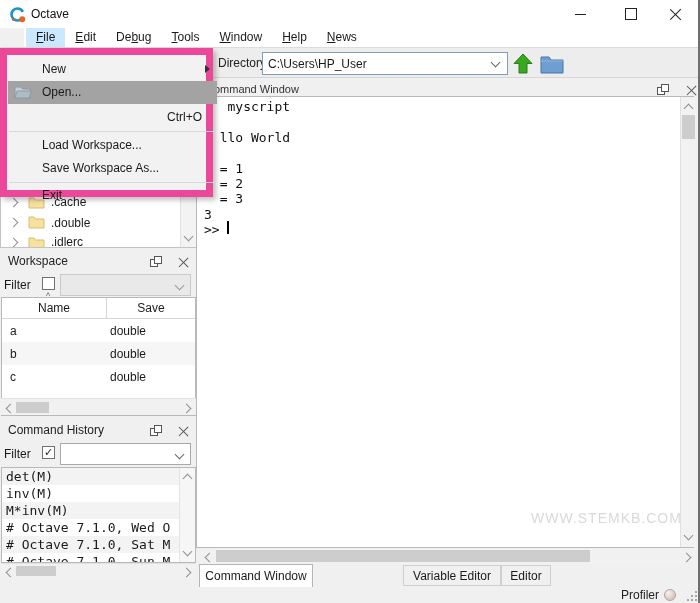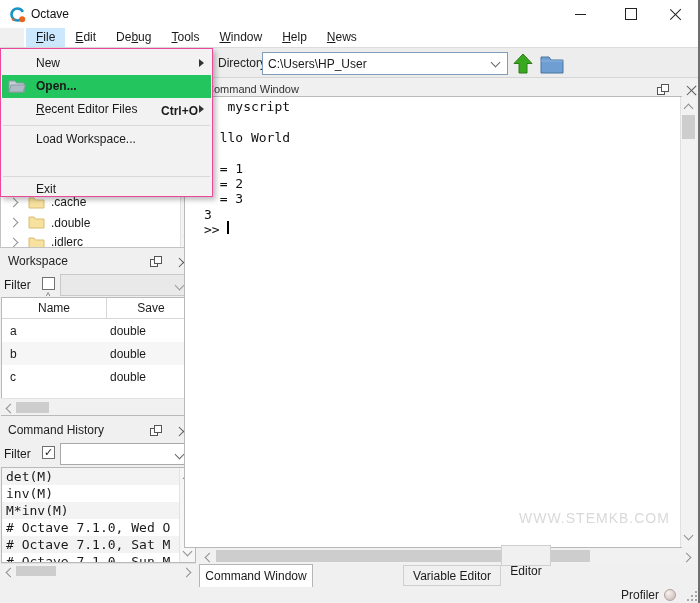--- a/index.html
+++ b/index.html
@@ -65,21 +65,21 @@
   .sort-ind{left:46px;top:291px;font-size:9px;color:#666;}
   .hscroll{position:absolute;height:17px;background:#f1f1f1;border-top:1px solid #e2e2e2;box-sizing:border-box;}
 
   
   .hist-list{left:1px;top:467px;width:195px;height:96px;background:#fff;border:1px solid #b9b9b9;box-sizing:border-box;overflow:hidden;}
   .hist-row{height:17px;line-height:17px;padding-left:4px;font-family:"DejaVu Sans Mono",monospace;font-size:13px;white-space:nowrap;}
   .hist-row:nth-child(odd){background:#f3f3f3;}
   .hist-vscroll{position:absolute;right:0;top:0;width:16px;height:94px;background:#f6f6f6;border-left:1px solid #e3e3e3;box-sizing:border-box;}
 
   
-  .cw-frame{left:184px;top:96px;width:498px;height:452px;background:#fff;border:1px solid #b9b9b9;box-sizing:border-box;}
+  .cw-frame{left:196px;top:96px;width:498px;height:452px;background:#fff;border:1px solid #b9b9b9;box-sizing:border-box;}
   .cw-title{left:206px;top:83px;font-size:11px;color:#333;}
   .cw-pre{left:204px;top:99px;margin:0;font-family:"DejaVu Sans Mono",monospace;font-size:13px;line-height:15.4px;color:#101010;white-space:pre;}
   .cw-cursor{left:227px;top:221px;width:1.5px;height:13px;background:#000;}
   .watermark{left:533px;top:509px;font-size:14px;color:#d9d9d9;letter-spacing:1px;}
   .cw-vscroll{left:680px;top:97px;width:16px;height:450px;background:#f2f2f2;border-left:1px solid #e0e0e0;box-sizing:border-box;}
   .cw-hscroll{left:200px;top:548px;width:496px;height:16px;background:#f1f1f1;}
 
   
   .icon-undock{position:absolute;width:12px;height:11px;}
   .icon-undock i{position:absolute;box-sizing:border-box;border:1px solid #555;background:#fdfdfd;display:block;}
@@ -87,31 +87,31 @@
   .icon-undock .b2{left:4px;top:0;width:8px;height:8px;}
   .icon-x{position:absolute;width:11px;height:11px;}
   .icon-x::before,.icon-x::after{content:"";position:absolute;left:5px;top:-1px;width:1.3px;height:13px;background:#555;}
   .icon-x::before{transform:rotate(45deg);} .icon-x::after{transform:rotate(-45deg);}
 
   
   .tab{position:absolute;box-sizing:border-box;text-align:center;font-size:12px;}
   .tab.active{left:199px;top:564px;width:114px;height:23px;background:#fff;border:1px solid #b5b5b5;border-bottom:none;padding-top:4px;}
   .tab.t2{left:313px;top:565px;width:90px;height:21px;background:#f0f0f0;border:1px solid #cfcfcf;padding-top:3px;}
   .tab.t3{left:403px;top:565px;width:98px;height:21px;background:#f0f0f0;border:1px solid #cfcfcf;padding-top:3px;}
-  .tab.t4{left:501px;top:545px;width:50px;height:21px;background:#f0f0f0;border:1px solid #cfcfcf;padding-top:18px;}
+  .tab.t4{left:501px;top:565px;width:50px;height:21px;background:#f0f0f0;border:1px solid #cfcfcf;padding-top:3px;}
   .status-profiler{left:621px;top:588px;color:#222;}
   .profiler-icon{left:664px;top:589px;width:12px;height:12px;border-radius:50%;background:radial-gradient(circle at 35% 30%,#f7f1ef,#c9b6b1);border:1px solid #b3a29d;box-sizing:border-box;}
   .grip{left:687px;top:591px;width:10px;height:10px;}
   .grip i{position:absolute;width:2px;height:2px;background:#a8a8a8;display:block;}
 
   
-  .filemenu{left:0;top:48px;width:213px;height:149px;background:#f2f2f2;border:1px solid #ec4899;
+  .filemenu{left:0;top:48px;width:213px;height:149px;background:#f2f2f2;border:7px solid #ec4899;
             box-shadow:3px 3px 5px rgba(0,0,0,.25);box-sizing:border-box;z-index:200;}
   .fm-item{position:absolute;left:1px;width:209px;height:23px;}
-  .fm-item.hl{background:#22c55e;font-weight:bold;}
+  .fm-item.hl{background:#a3a3a3;}
   .fm-label{position:absolute;left:34px;top:4px;}
   .fm-shortcut{position:absolute;left:159px;top:4px;margin-top:25px;}
   .fm-arrow{position:absolute;left:197px;top:7px;width:0;height:0;border-left:5px solid #333;border-top:4px solid transparent;border-bottom:4px solid transparent;}
   .fm-sep{position:absolute;left:2px;width:207px;height:1px;background:#d8d8d8;}
 </style>
 </head>
 <body>
 
 <div class="window">
 
@@ -301,28 +301,27 @@
       <i class="fm-arrow"></i>
     </div>
     <div class="fm-item hl" style="top:26px">
       <svg style="position:absolute;left:6px;top:4px" width="20" height="15" viewBox="0 0 20 15">
         <path d="M1 2 h6 l1.5 2 h7.5 v9 h-15 z" fill="#c6cfd6" stroke="#8d9aa5" stroke-width="1"></path>
         <path d="M3 6 h14.5 l-2.5 7 h-14 z" fill="#aebcc7" stroke="#8d9aa5" stroke-width="1"></path>
       </svg>
       <span class="fm-label">Open...</span>
       <span class="fm-shortcut">Ctrl+O</span>
     </div>
-    <div class="fm-item" style="top:49px">
-      <span class="fm-label"><span class="accel">R</span>ecent Editor Files</span>
-      <i class="fm-arrow"></i>
-    </div>
     <div class="fm-sep" style="top:76px"></div>
     <div class="fm-item" style="top:79px">
       <span class="fm-label">Load Workspace...</span>
     </div>
+    <div class="fm-item" style="top:102px">
+      <span class="fm-label">Save Workspace As...</span>
+    </div>
     <div class="fm-sep" style="top:127px"></div>
     <div class="fm-item" style="top:129px;height:19px">
       <span class="fm-label">Exit</span>
     </div>
   </div>
 
   <div class="abs win-edge"></div>
 </div>
 
 </body></html>

